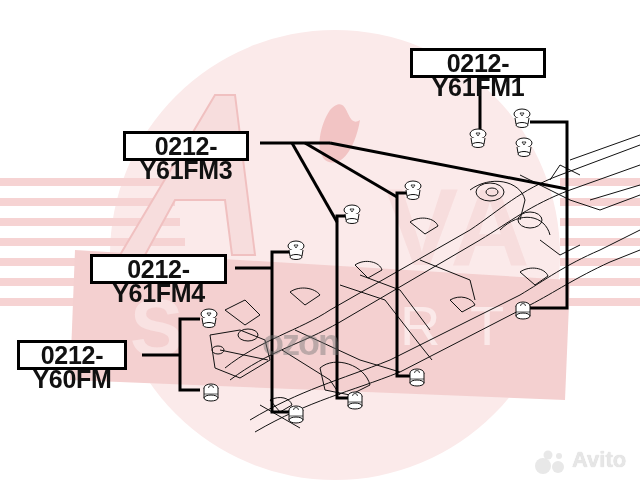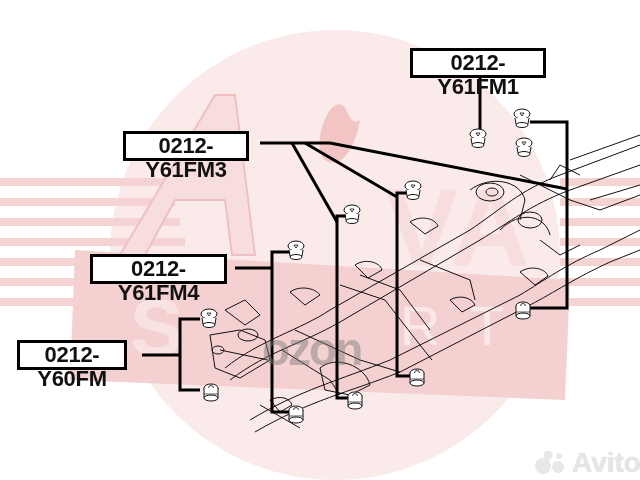--- a/index.html
+++ b/index.html
@@ -1,20 +1,20 @@
 <!DOCTYPE html>
 <html><head>
 <meta charset="utf-8">
 <style>
   html,body{margin:0;padding:0;background:#fff;}
   #stage{position:relative;width:640px;height:480px;overflow:hidden;background:#fff;font-family:"Liberation Sans",sans-serif;}
   svg{position:absolute;left:0;top:0;}
-  .label{position:absolute;background:#fff;border:3px solid #000;box-sizing:border-box;height:30px;line-height:24px;font-weight:bold;font-size:22px;color:#111;text-align:center;letter-spacing:-0.3px;font-family:"Liberation Sans",sans-serif;}
-  .ozon{position:absolute;left:262px;top:322px;font-size:46px;color:rgba(120,120,120,0.45);font-weight:bold;letter-spacing:-2px;font-family:"Liberation Sans",sans-serif;}
-  .avito{position:absolute;left:572px;top:447px;font-size:28px;color:#e6e6e6;font-weight:bold;font-family:"Liberation Sans",sans-serif;text-shadow:0 0 1px #ccc;}
+  .label{position:absolute;background:#fff;border:3px solid #000;box-sizing:border-box;height:30px;line-height:24px;font-weight:bold;font-size:25px;color:#111;text-align:center;letter-spacing:-0.3px;font-family:"Liberation Sans",sans-serif;}
+  .ozon{position:absolute;left:262px;top:322px;font-size:36px;color:rgba(120,120,120,0.45);font-weight:bold;letter-spacing:-2px;font-family:"Liberation Sans",sans-serif;}
+  .avito{position:absolute;left:572px;top:447px;font-size:22px;color:#e6e6e6;font-weight:bold;font-family:"Liberation Sans",sans-serif;text-shadow:0 0 1px #ccc;}
   .avito-dots{position:absolute;left:534px;top:449px;width:34px;height:26px;}
 </style>
 </head>
 <body>
 
 <div id="stage">
 
   <svg width="640" height="480">
 
     <circle cx="335" cy="255" r="225" fill="#fbeaea"></circle>

